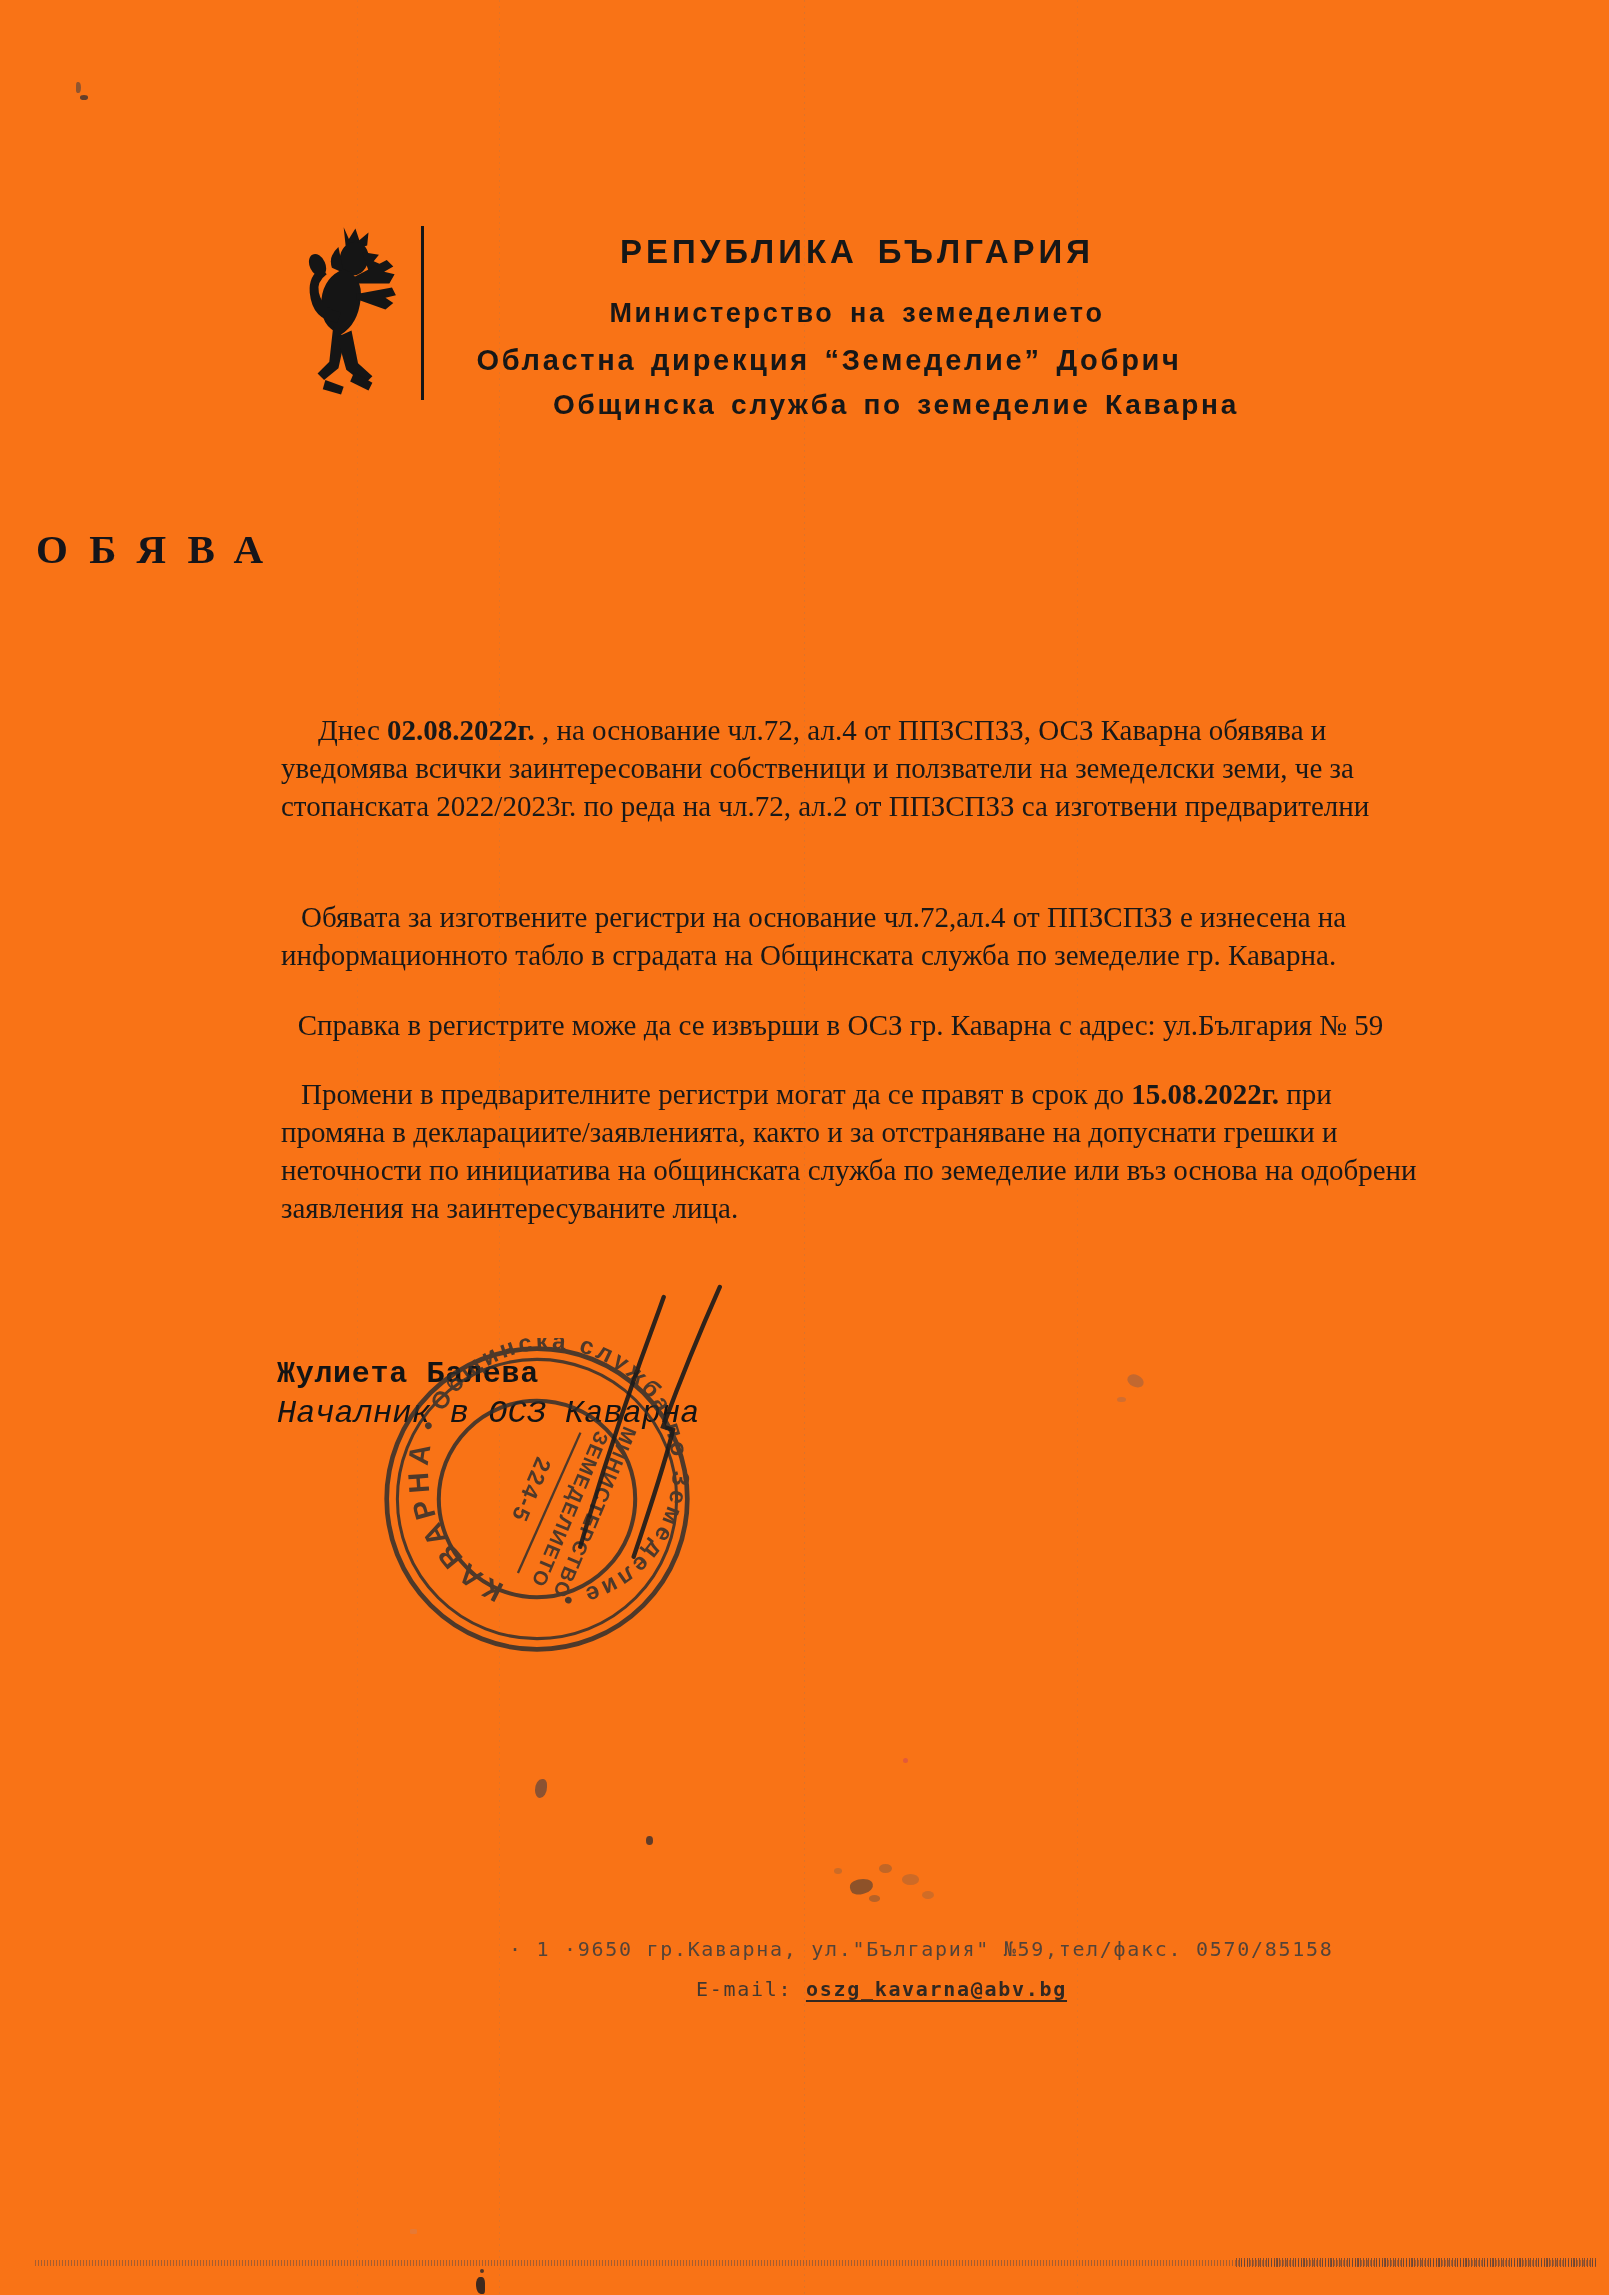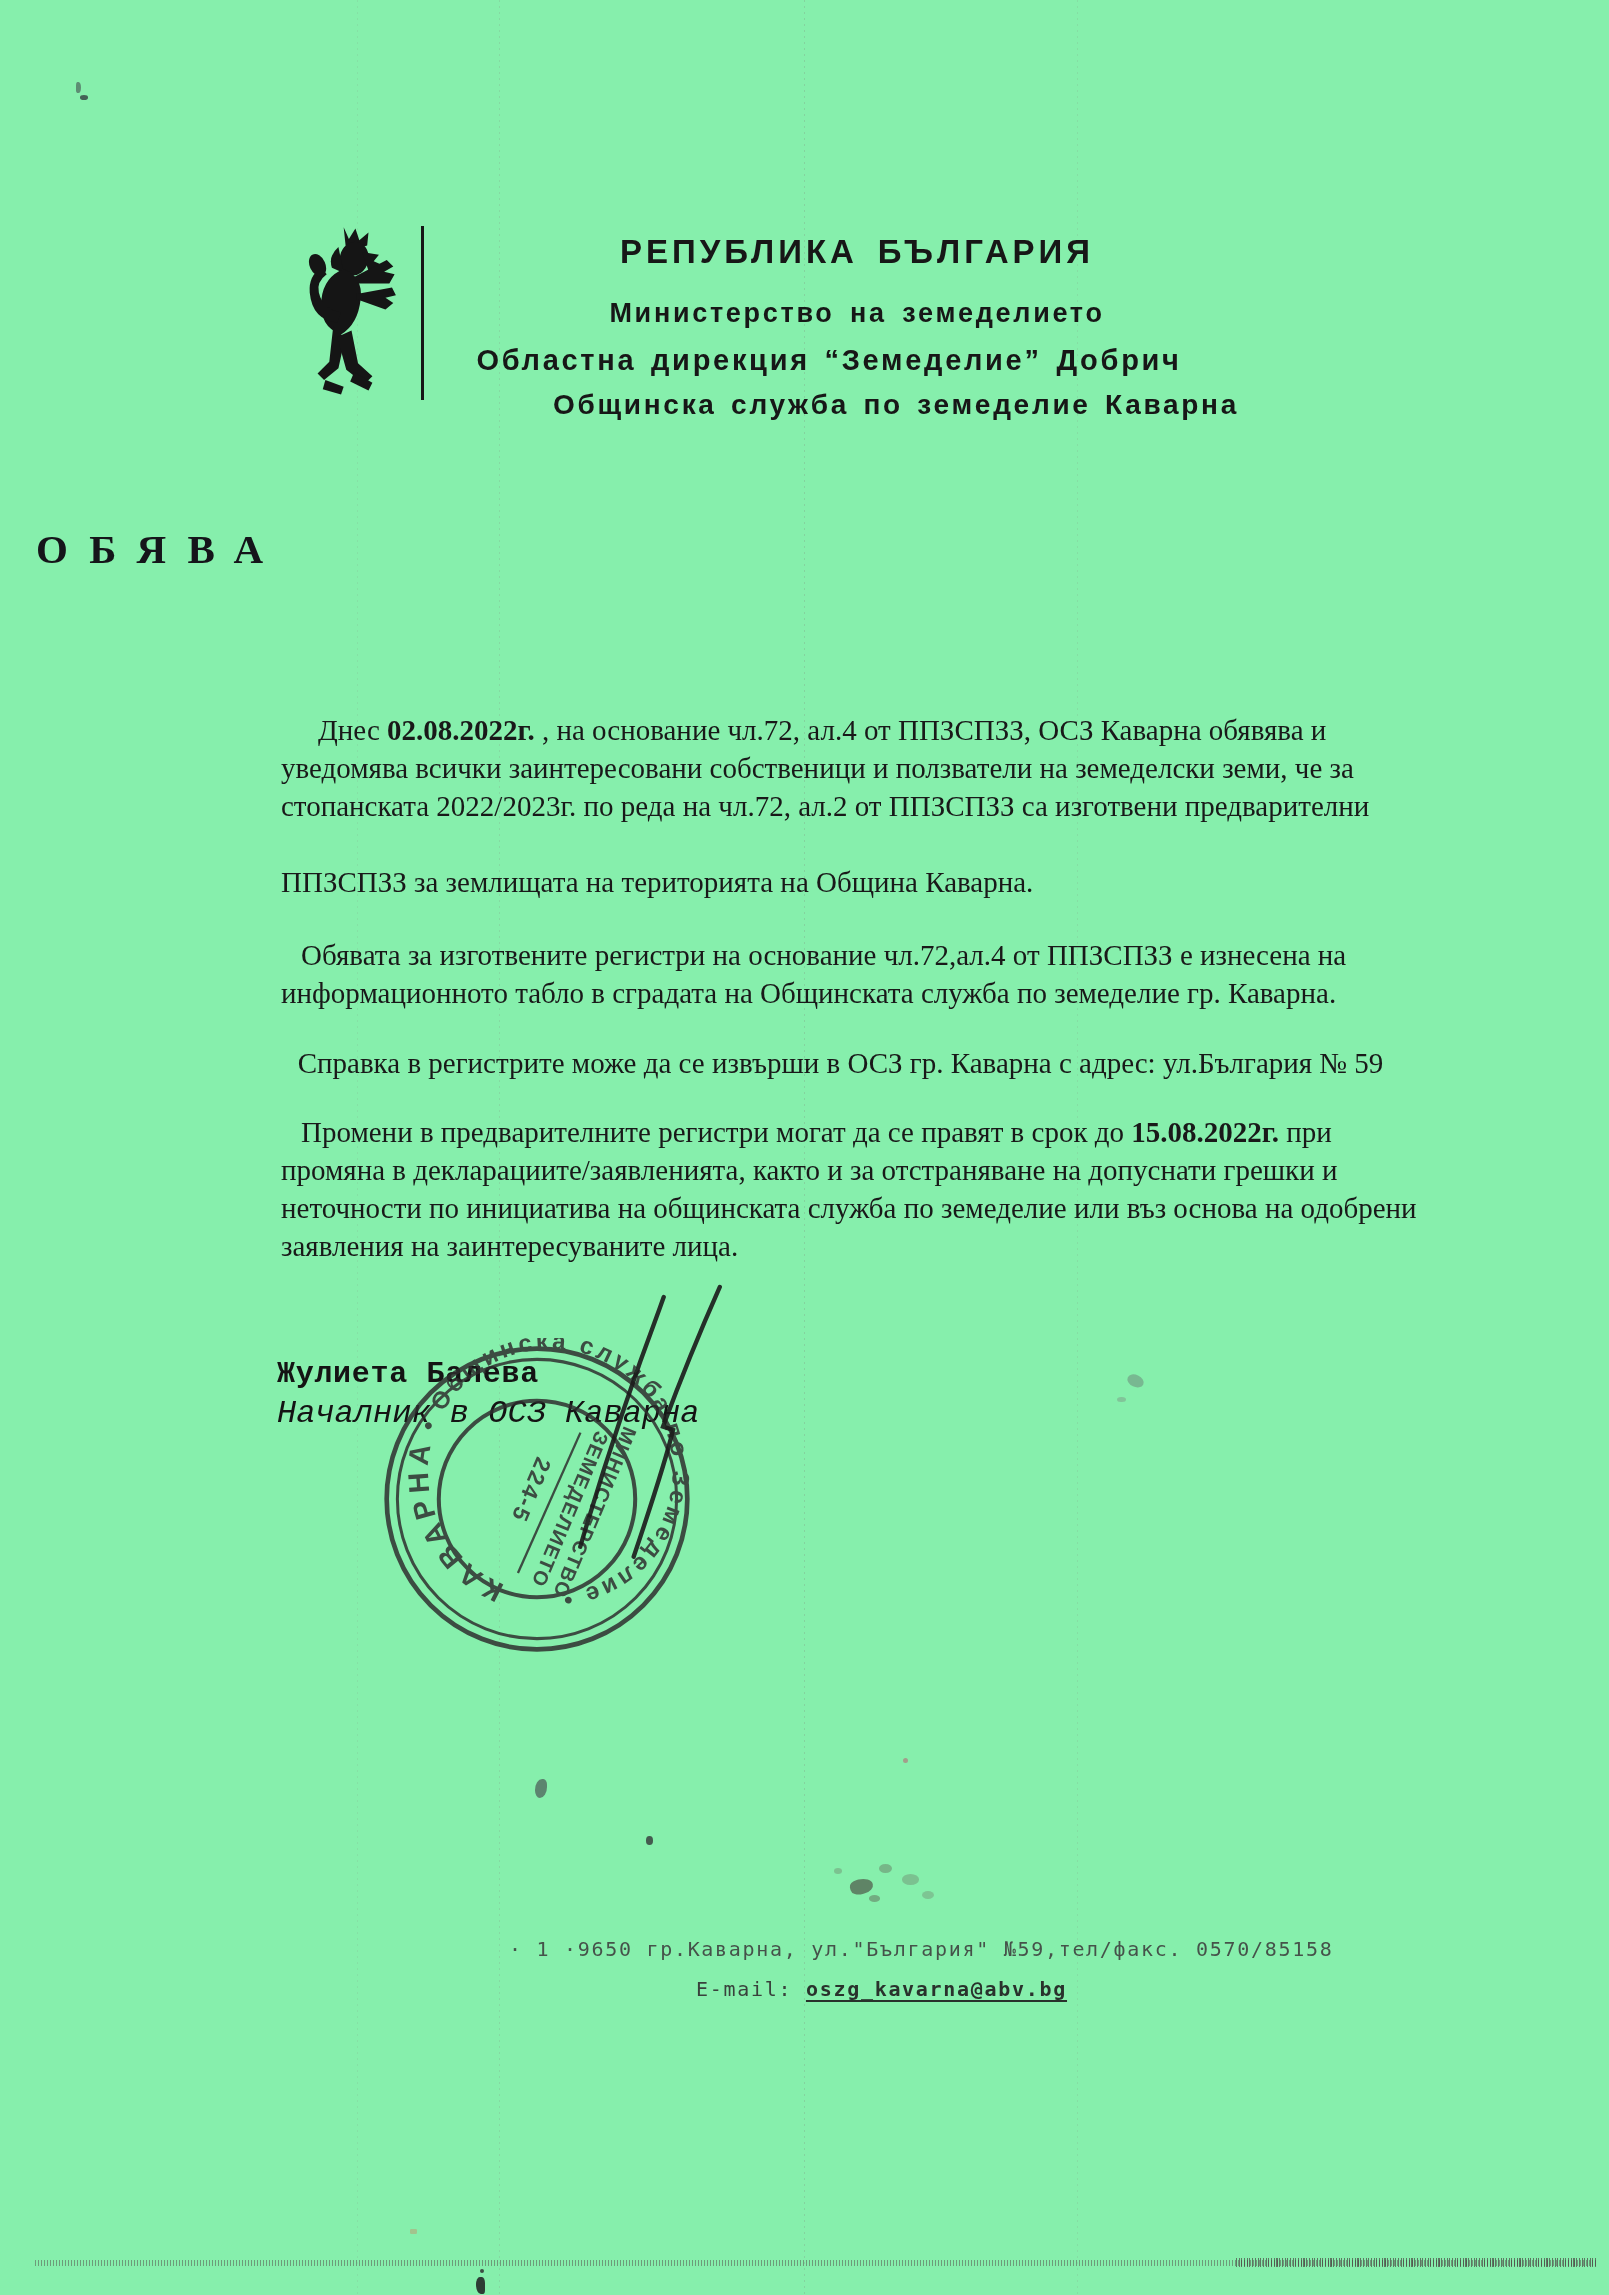--- a/index.html
+++ b/index.html
@@ -1,20 +1,20 @@
 <!DOCTYPE html>
 <html style="font-size:10.7px"><head>
 <meta charset="utf-8">
 <style>
   html,body{margin:0;padding:0;}
   body{background:#e8e8e6;}
   .page{
     position:relative;
     width:1610px;height:2295px;
-    background:#86efac;
+    background:#f97316;
     overflow:hidden;
     font-family:"Liberation Serif", serif;
     color:#1a1a1a;
   }
   
   .fold{
     position:absolute;top:0;bottom:0;width:1.3px;
     background:repeating-linear-gradient(180deg, rgba(125,118,112,.55) 0 2px, rgba(125,118,112,0) 2px 6px);
   }
   
@@ -114,21 +114,20 @@
   </div>
 
   <div class="title">ОБЯВА</div>
 
   <div class="body">
     <p>
       <span class="ind1"><span>Днес </span><span class="b">02.08.2022г.</span><span> , на основание чл.72, ал.4 от ППЗСПЗЗ, ОСЗ Каварна обявява и</span></span><br>
       <span>уведомява всички заинтересовани собственици и ползватели на земеделски земи, че за</span><br>
       <span>стопанската 2022/2023г. по реда на чл.72, ал.2 от ППЗСПЗЗ са изготвени предварителни</span><br>
       <br>
-      <span>ППЗСПЗЗ за землищата на територията на Община Каварна.</span>
     </p>
     <p style="margin-bottom:32px;">
       <span class="ind2">Обявата за изготвените регистри на основание чл.72,ал.4 от ППЗСПЗЗ е изнесена на</span><br>
       <span>информационното табло в сградата на Общинската служба по земеделие гр. Каварна.</span>
     </p>
     <p style="margin-bottom:31px;">
       <span class="ind2" style="padding-left:16.7px;">Справка в регистрите може да се извърши в ОСЗ  гр. Каварна с адрес: ул.България № 59</span>
     </p>
     <p>
       <span class="ind2"><span>Промени в предварителните регистри могат да се правят в срок до </span><span class="b">15.08.2022г.</span><span> при</span></span><br>

